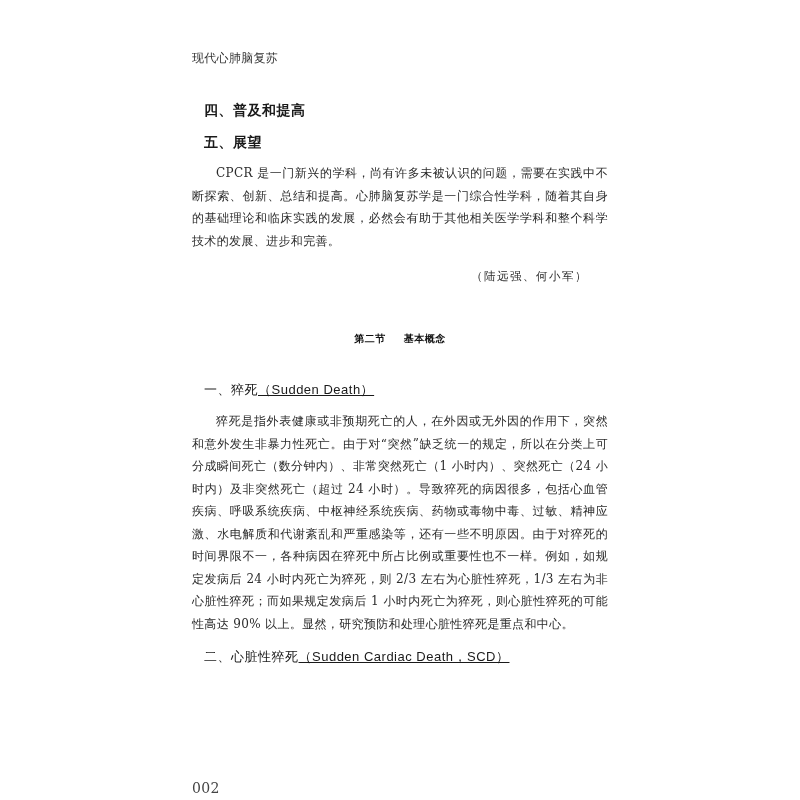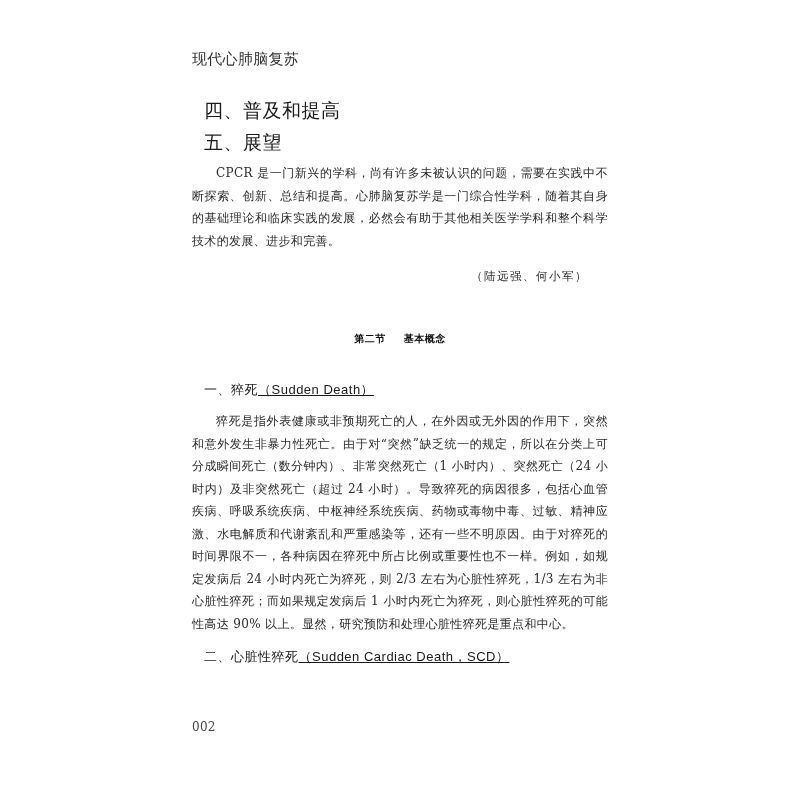--- a/index.html
+++ b/index.html
@@ -19,21 +19,21 @@
       position: absolute;
       left: 192px;
       top: 0;
       width: 416px;
       height: 800px;
     }
     .running-header {
       position: absolute;
       top: 50px;
       left: 0;
-      font-size: 15px;
+      font-size: 12px;
       color: #333;
       letter-spacing: 0.3px;
     }
     .body {
       position: absolute;
       top: 88px;
       left: 0;
       width: 416px;
     }
     .para {
@@ -45,22 +45,22 @@
       letter-spacing: 0.35px;
       color: #2b2b2b;
     }
     .indent {
       text-indent: 24px;
     }
     .h2 {
       margin: 12px 0 10px 0;
       padding-left: 12px;
       font-family: "DejaVu Sans", "Liberation Sans", sans-serif;
-      font-size: 19px;
-      font-weight: normal;
+      font-size: 14px;
+      font-weight: bold;
       color: #1a1a1a;
       line-height: 20px;
       letter-spacing: 0.5px;
     }
     .h2.light {
       font-weight: normal;
       font-size: 13px;
     }
     .h2 .en {
       font-family: "Liberation Sans", sans-serif;
@@ -85,23 +85,23 @@
       letter-spacing: 0.5px;
       color: #111;
       line-height: 22px;
     }
     .section-title .gap {
       display: inline-block;
       width: 18px;
     }
     .page-number {
       position: absolute;
-      top: 720px;
+      top: 780px;
       left: 0;
-      font-size: 12px;
+      font-size: 14px;
       color: #444;
       letter-spacing: 0.3px;
     }
   </style>
 </head>
 <body>
 
 <div class="page">
 
   <div class="running-header">现代心肺脑复苏</div>

